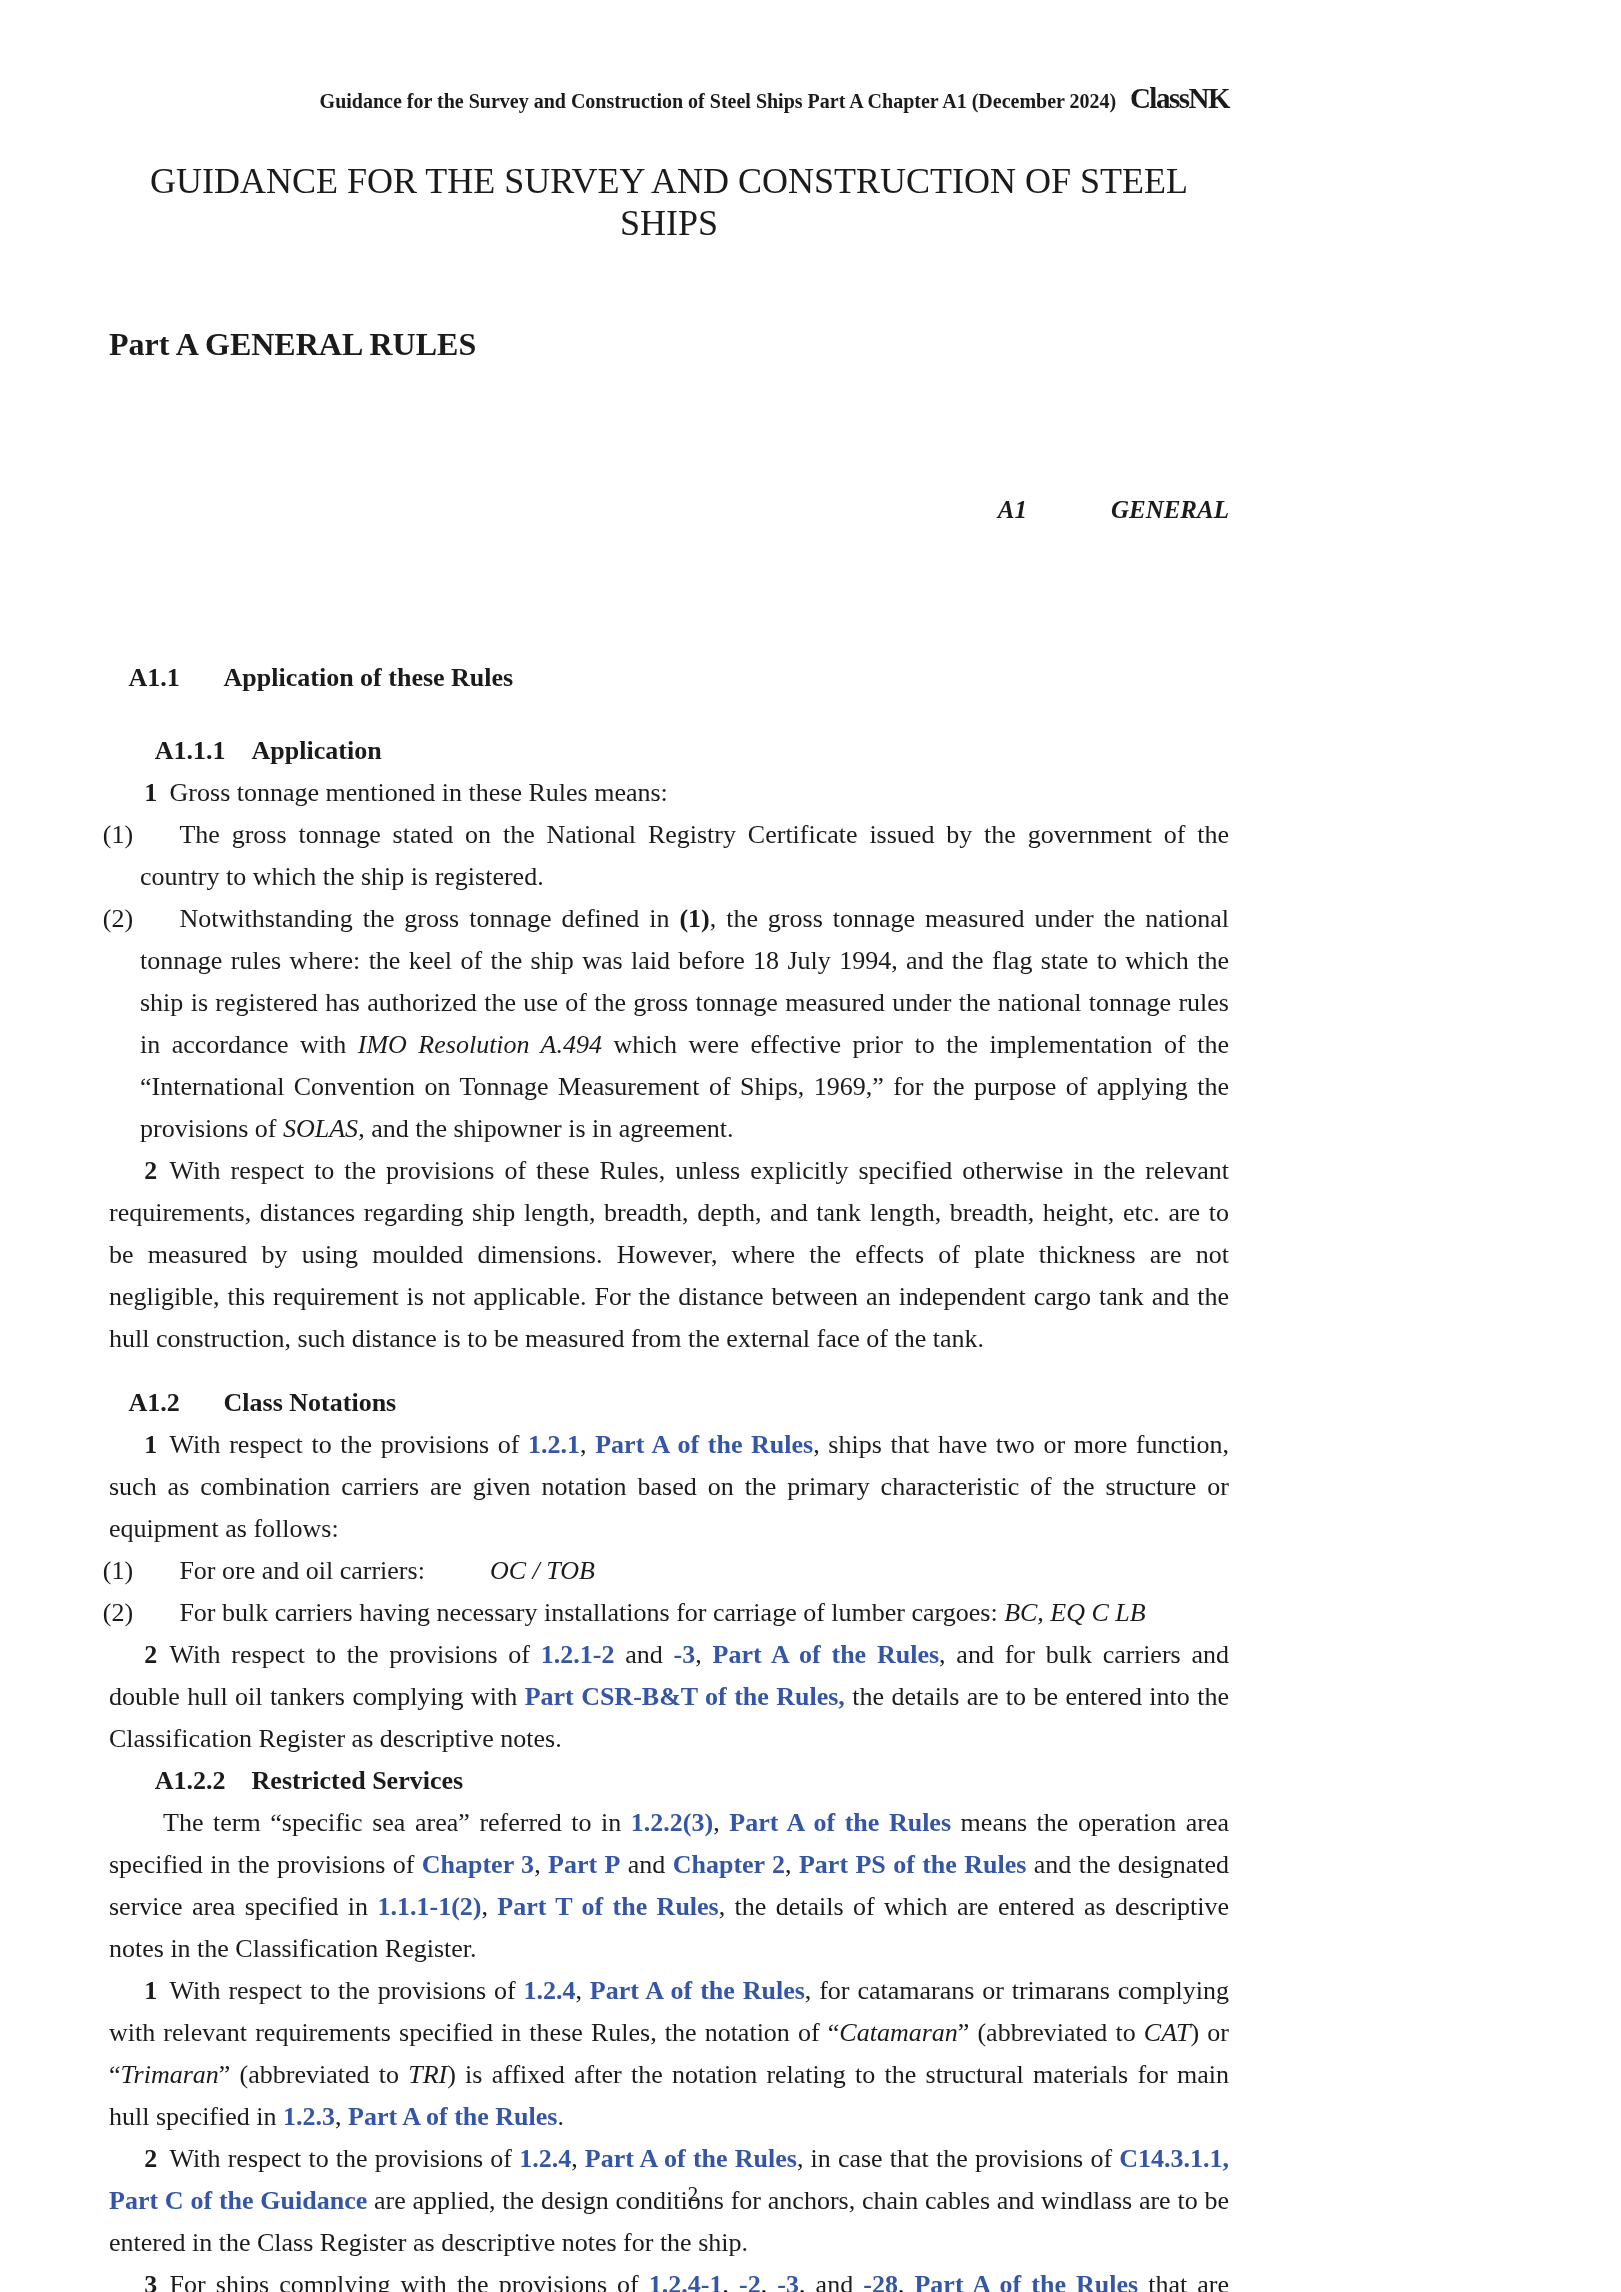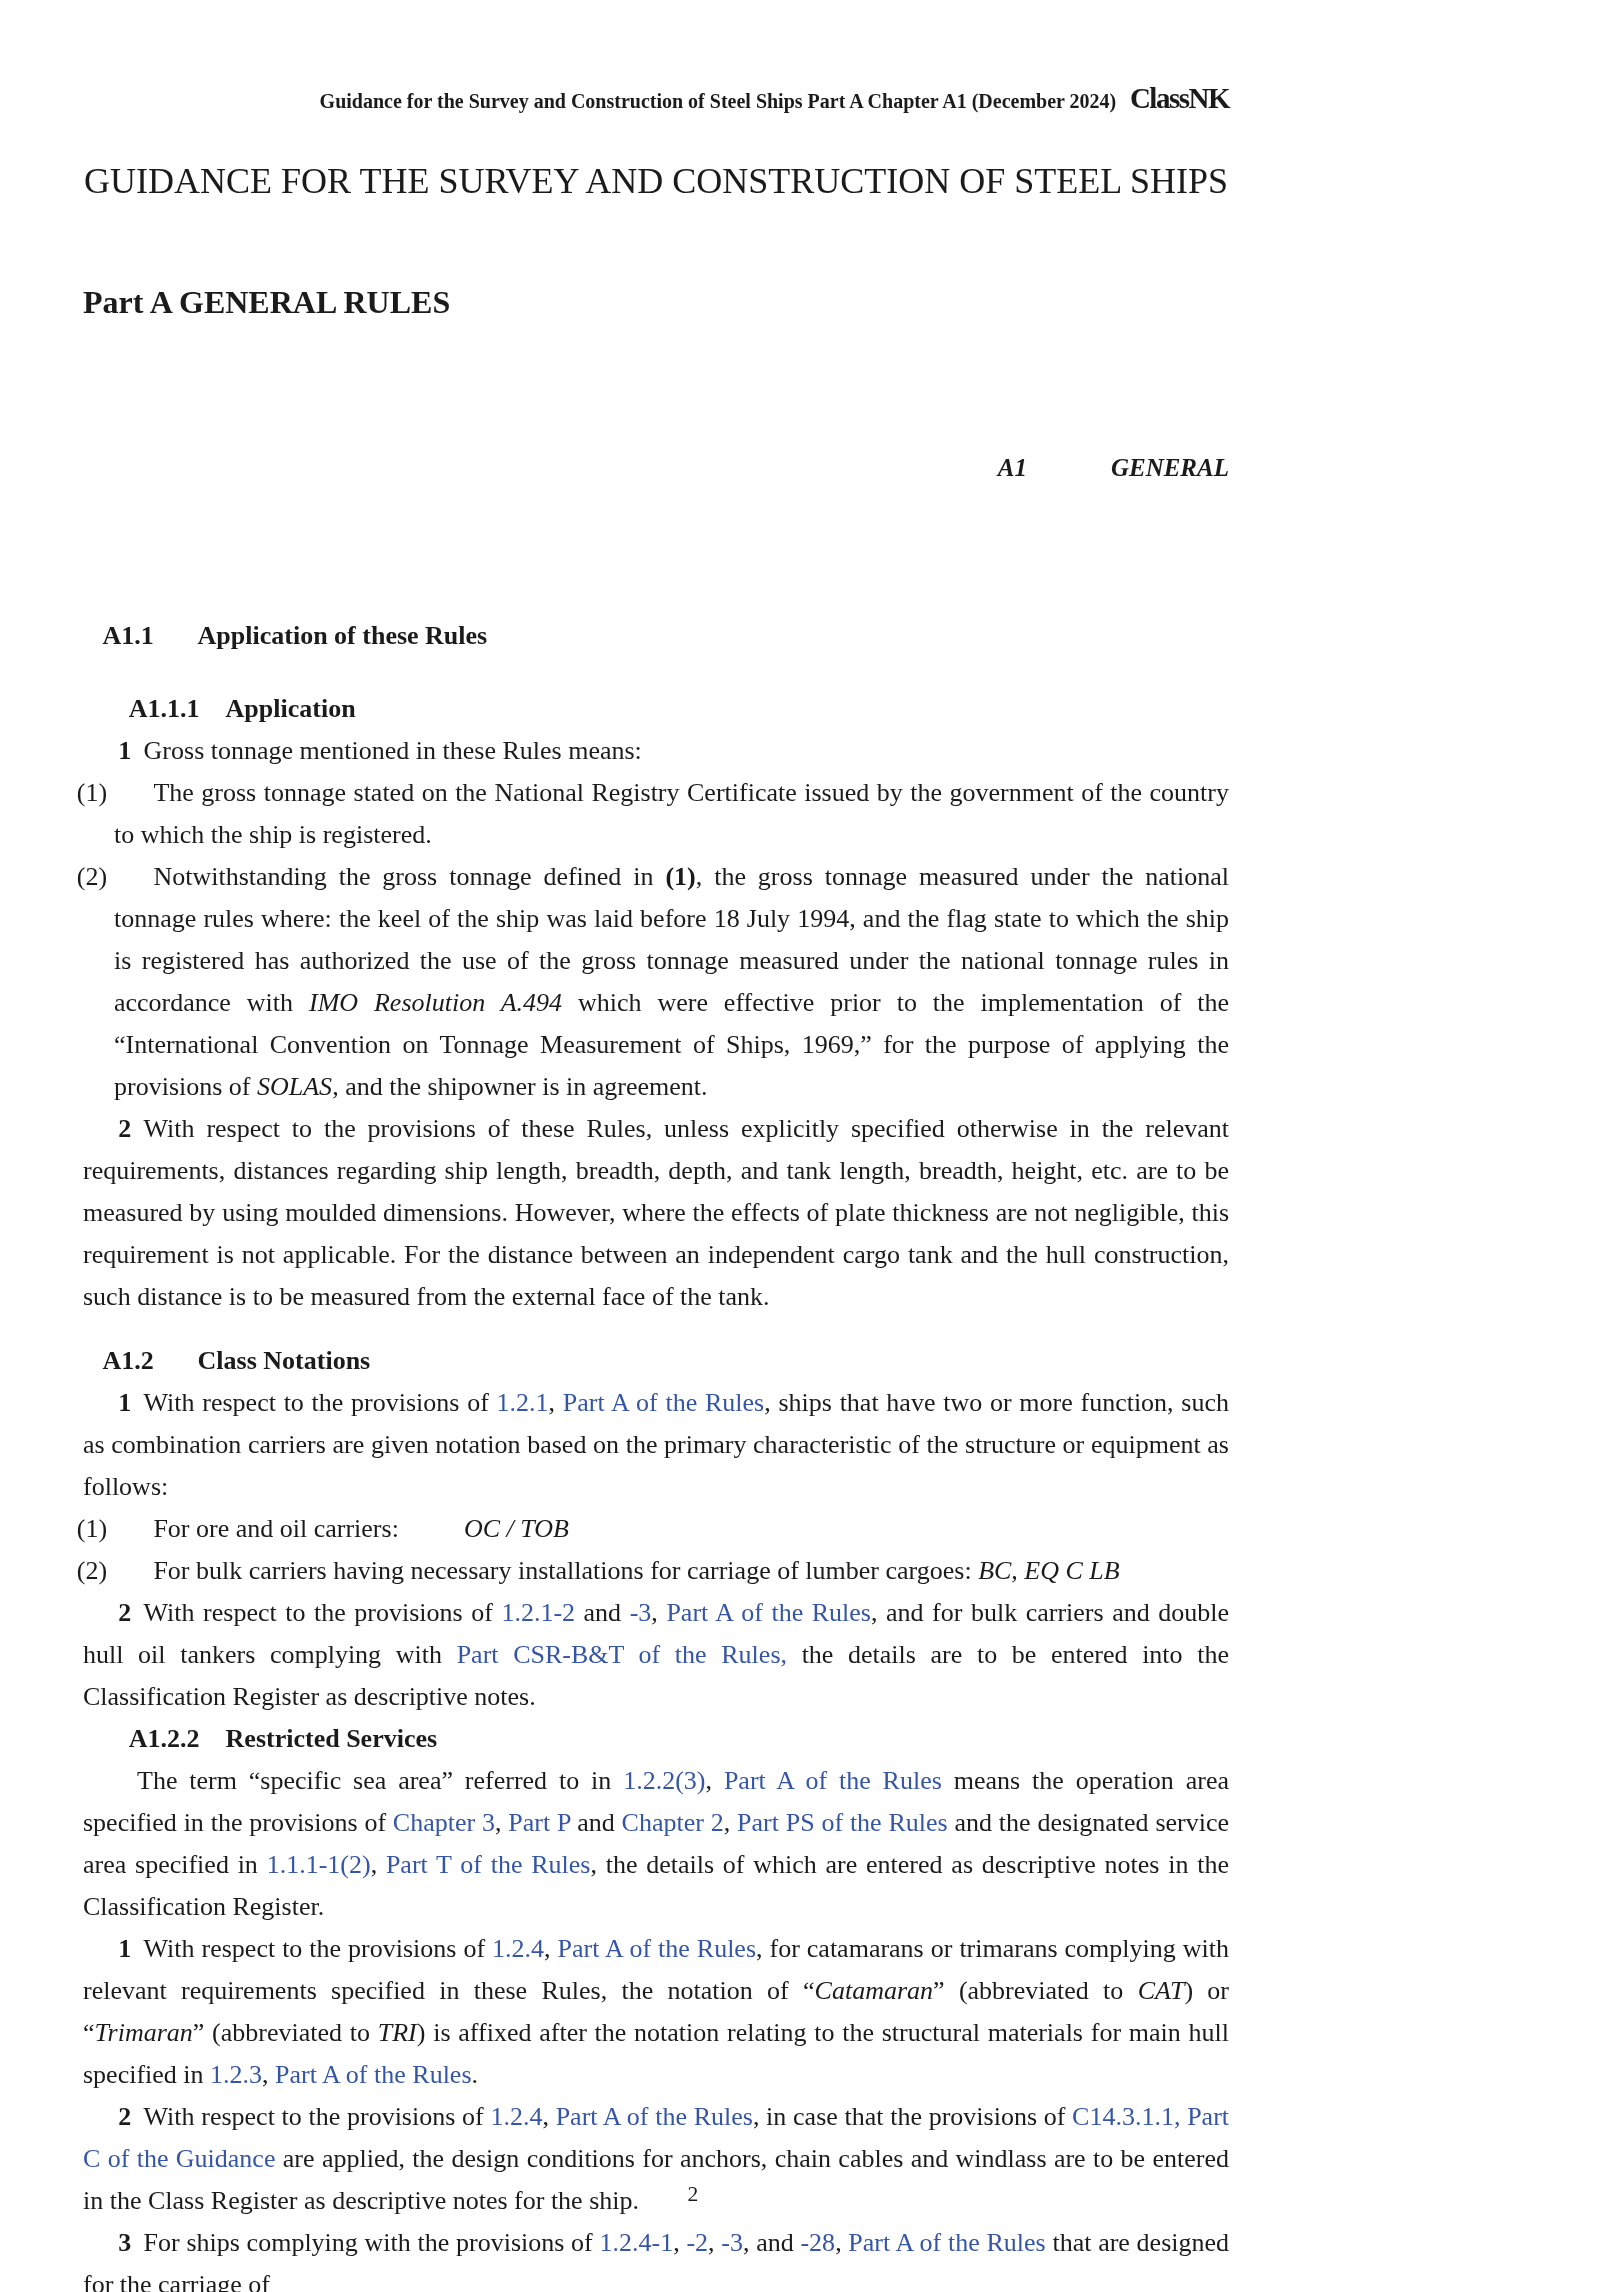--- a/index.html
+++ b/index.html
@@ -5,21 +5,21 @@
   :root { --ref-color: #3556A6; --ink: #1b1b1b; }
   html,body { margin:0; padding:0; background:#ffffff; }
   .page {
     position: relative;
     width: 1386px;
     height: 2293px;
     box-sizing: border-box;
     background: #ffffff;
     color: var(--ink);
     font-family: "Liberation Serif", "DejaVu Serif", serif;
-    padding: 84px 157px 0 83px;
+    padding: 84px 157px 0 109px;
     overflow: hidden;
   }
   
   .header-row {
     display: flex;
     justify-content: flex-end;
     align-items: baseline;
     gap: 13.7px;
   }
   .header-text { font-size: 20px; font-weight: bold; white-space: nowrap; }
@@ -45,21 +45,21 @@
   .h2 .num { width: 95px; }
   .h3 .num { width: 123px; text-align: center; }
   p.pnum { text-indent: 17.6px; }
   p.pnum .marker { display: inline-block; width: 43px; font-weight: bold; }
   p.plist { padding-left: 31px; text-indent: -18.6px; }
   p.plist .marker { display: inline-block; width: 58px; }
   p.pindent { text-indent: 54px; }
   .run-n {}
   .run-b { font-weight: bold; }
   .run-i { font-style: italic; }
-  .run-r { font-weight: normal; color: var(--ref-color); margin-top: 8px; }
+  .run-r { font-weight: bold; color: var(--ref-color); margin-top: 8px; }
   .page-num {
     position: absolute;
     left: 0; right: 0;
     top: 2182px;
     text-align: center;
     font-size: 21.6px;
   }
 </style>
 </head>
 <body>

